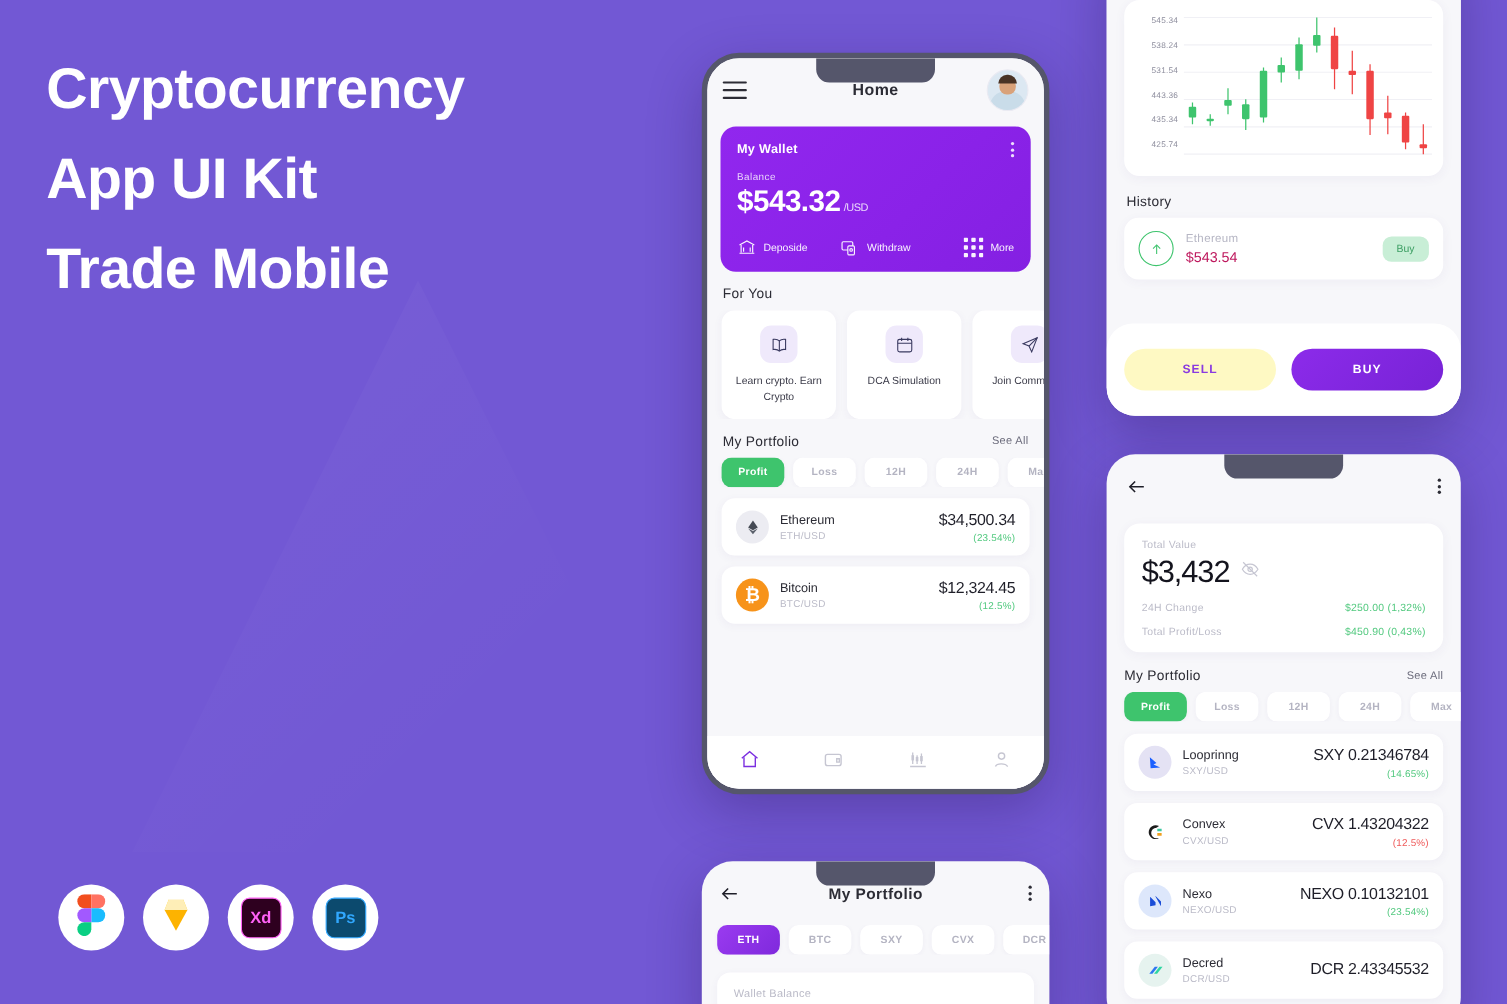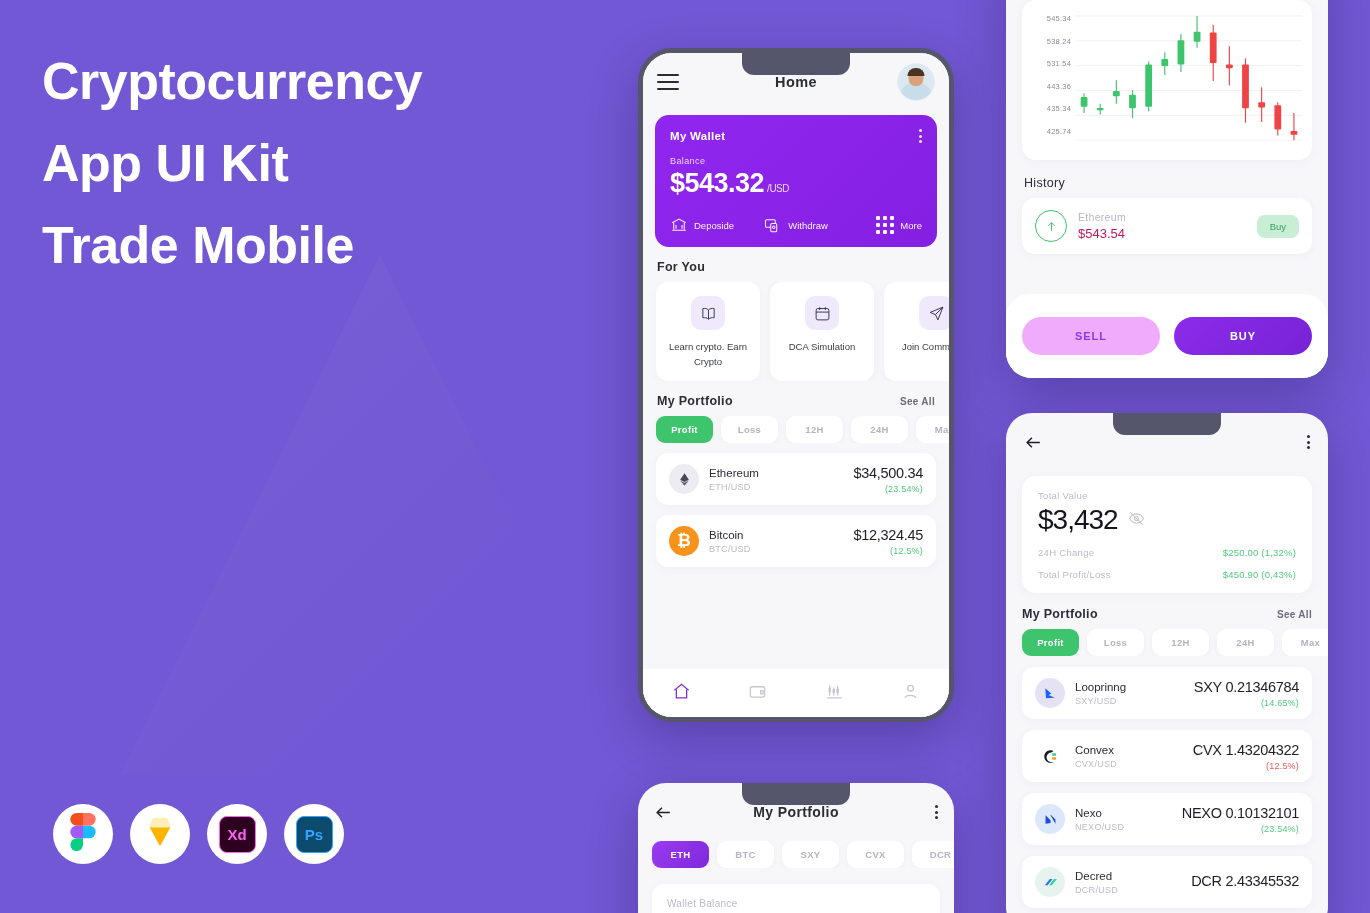--- a/index.html
+++ b/index.html
@@ -107,21 +107,21 @@
   .wallet-label { font-size: 9px; margin-top: 13px; color: rgba(255,255,255,0.80); letter-spacing: 0.4px; }
   .wallet-amount { margin-top: 2px; font-size: 27px; font-weight: bold; letter-spacing: -0.5px; }
   .wallet-amount .unit { font-size: 10px; font-weight: normal; color: rgba(255,255,255,0.82); margin-left: 3px; }
   .wallet-actions { display: flex; margin-top: 17px; }
   .wa { display: flex; align-items: center; gap: 6px; font-size: 9.5px; color: rgba(255,255,255,0.95); flex: 1; }
   .wa:nth-child(2) { justify-content: center; }
   .wa:nth-child(3) { justify-content: flex-end; }
   .wa-ico { width: 18px; height: 18px; opacity: 0.95; }
 
   .section-head {
-    display: flex; align-items: center; padding: 13px 14px 8px; font-weight: bold;
+    display: flex; align-items: center; padding: 13px 14px 8px;
   }
   .section-title { font-size: 12.5px; color: #2C2C35; letter-spacing: 0.3px; }
   .see-all { margin-left: auto; font-size: 10px; color: #6B6B7B; letter-spacing: 0.3px; }
 
   .foryou-row { display: flex; gap: 10px; padding: 0 13px; overflow: hidden; }
   .foryou-card {
     flex: 0 0 104px; background: #fff; border-radius: 12px;
     padding: 14px 8px 12px; text-align: center;
     box-shadow: 0 2px 8px rgba(80,60,140,0.05);
   }
@@ -200,21 +200,21 @@
   .cta-bar {
     position: absolute; left: 0; right: 0; bottom: 0; height: 84px;
     background: #fff; border-radius: 24px 24px 26px 26px;
     display: flex; align-items: center; gap: 14px; padding: 0 16px;
   }
   .btn {
     flex: 1; height: 38px; border-radius: 19px;
     display: flex; align-items: center; justify-content: center;
     font-size: 11px; font-weight: bold; letter-spacing: 1px; cursor: pointer;
   }
-  .btn-sell { background: #f0abfc; color: #8A3BE0; }
+  .btn-sell { background: #fef9c3; color: #8A3BE0; }
   .btn-buy { background: linear-gradient(135deg,#8C2BEA,#7723D6); color: #fff; }
 
   
   #phone-portfolio {
     left: 1006px; top: 413px;
     width: 322px; height: 520px;
     border-radius: 26px;
     background: #F7F7FA;
   }
   .p3-inner { position: relative; width: 100%; height: 100%; }

